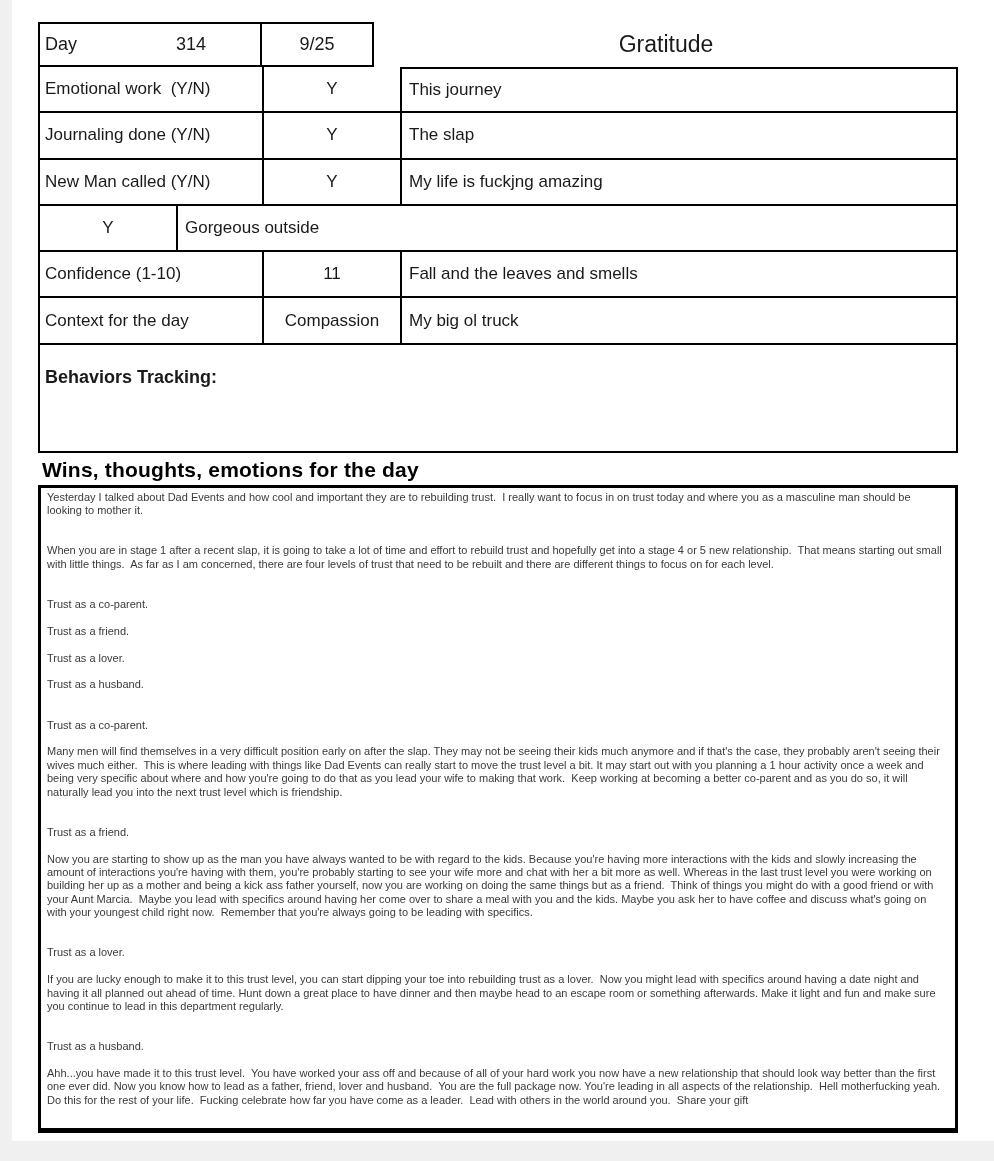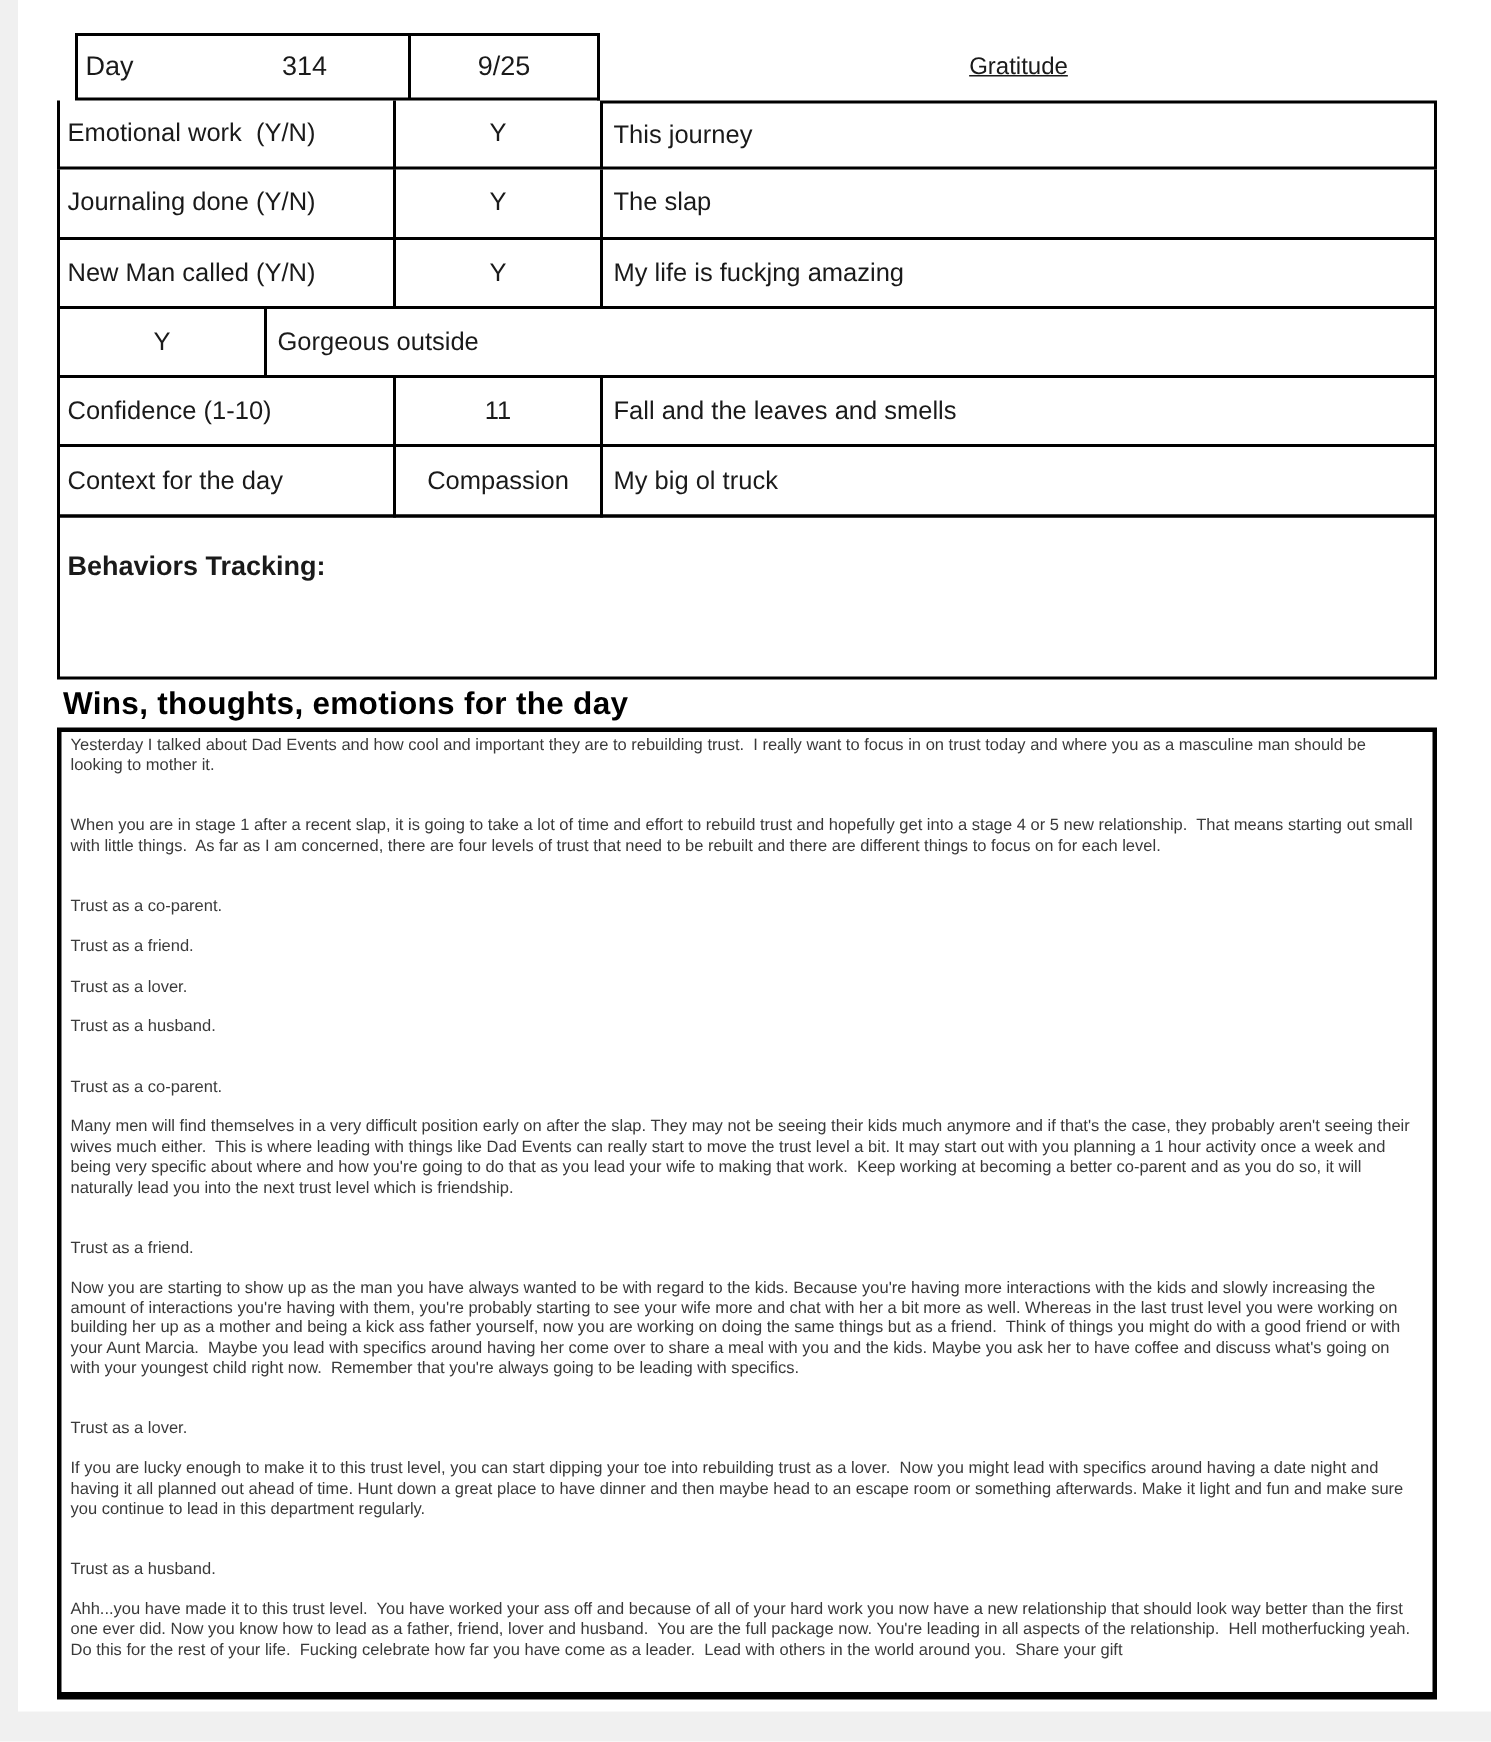--- a/index.html
+++ b/index.html
@@ -17,35 +17,34 @@
     background: #ffffff;
   }
   .content {
     position: relative;
     margin-left: 26px;
     width: 920px;
   }
 
   
   .tracker { padding-top: 22px; color: #1a1a1a; }
-  .header-row { display: flex; height: 45px; margin-left: 12px; }
+  .header-row { display: flex; height: 45px; }
   .day-cell {
     width: 224px; border: 2px solid #000;
     display: flex; align-items: center; justify-content: space-between;
     padding: 0 54px 0 5px; font-size: 18px;
   }
   .date-cell {
-    width: 126px; border: 2px solid #000; border-left: none;
+    width: 112px; border: 2px solid #000; border-left: none;
     display: flex; align-items: center; justify-content: center;
     font-size: 18px;
   }
   .gratitude-head {
     flex: 1; display: flex; align-items: center; justify-content: center;
-    font-size: 16px;
-    text-decoration: underline;
+    font-size: 23px;
   }
   .trow { display: flex; height: 46.3px; }
   .trow .cell {
     border-left: 2px solid #000; border-bottom: 2px solid #000;
     display: flex; align-items: center; white-space: pre-wrap;
   }
   .trow .c1 { width: 224px; padding-left: 5px; font-size: 17px; text-align: right; }
   .trow .c2 { width: 138px; justify-content: center; font-size: 17px; }
   .trow .c3 { flex: 1; border-right: 2px solid #000; padding-left: 7px; font-size: 17px; }
   .trow:first-child .c3 { border-top: 2px solid #000; }

